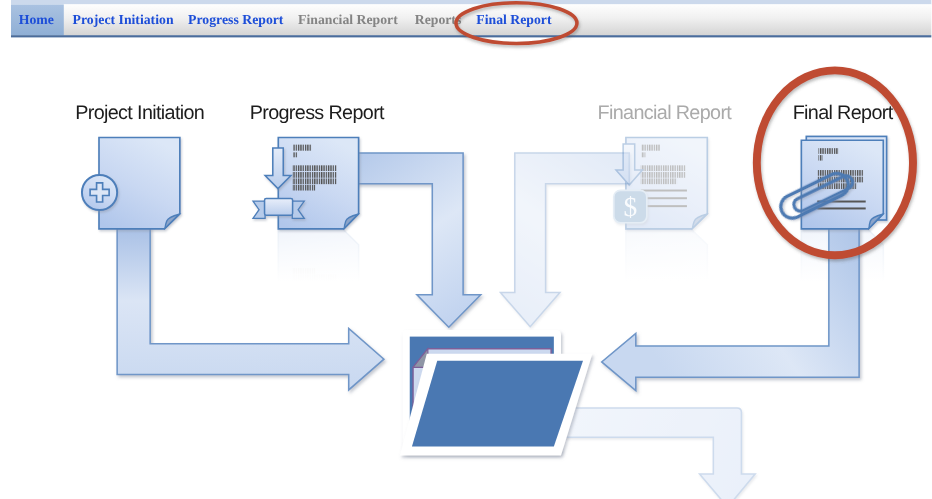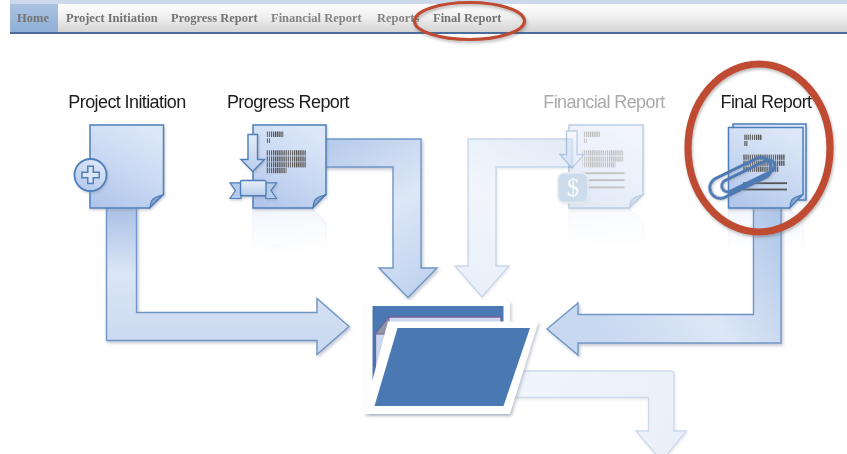--- a/index.html
+++ b/index.html
@@ -6,21 +6,21 @@
   #stage{position:relative;width:847px;height:454px;overflow:hidden;background:#fff;
          font-family:"Liberation Sans", sans-serif;}
   
   #topstrip{position:absolute;left:10px;top:0;right:0;height:4px;background:#ccd9ec;}
   #navbar{position:absolute;left:10px;top:4px;right:0;height:28px;
           background:linear-gradient(#fefefe,#f0f0f0 45%,#d4d4d4);}
   #navline{position:absolute;left:10px;top:32px;right:0;height:2px;background:#4a6c9b;}
   #hometab{position:absolute;left:10px;top:4px;width:48px;height:28px;
            background:linear-gradient(#aac2e1,#8fafd5);}
   .nav{position:absolute;top:11px;font-family:"Liberation Serif",serif;font-weight:bold;
-       font-size:12.5px;color:#737373;white-space:nowrap;}
+       font-size:12.5px;color:#1d4ed8;white-space:nowrap;}
   .nav.gray{color:#848484;}
 </style>
 </head>
 <body>
 <div id="stage">
   <div id="topstrip"></div>
   <div id="navbar"></div>
   <div id="hometab"></div>
   <div id="navline"></div>
   <span class="nav" style="left:17px;">Home</span>

